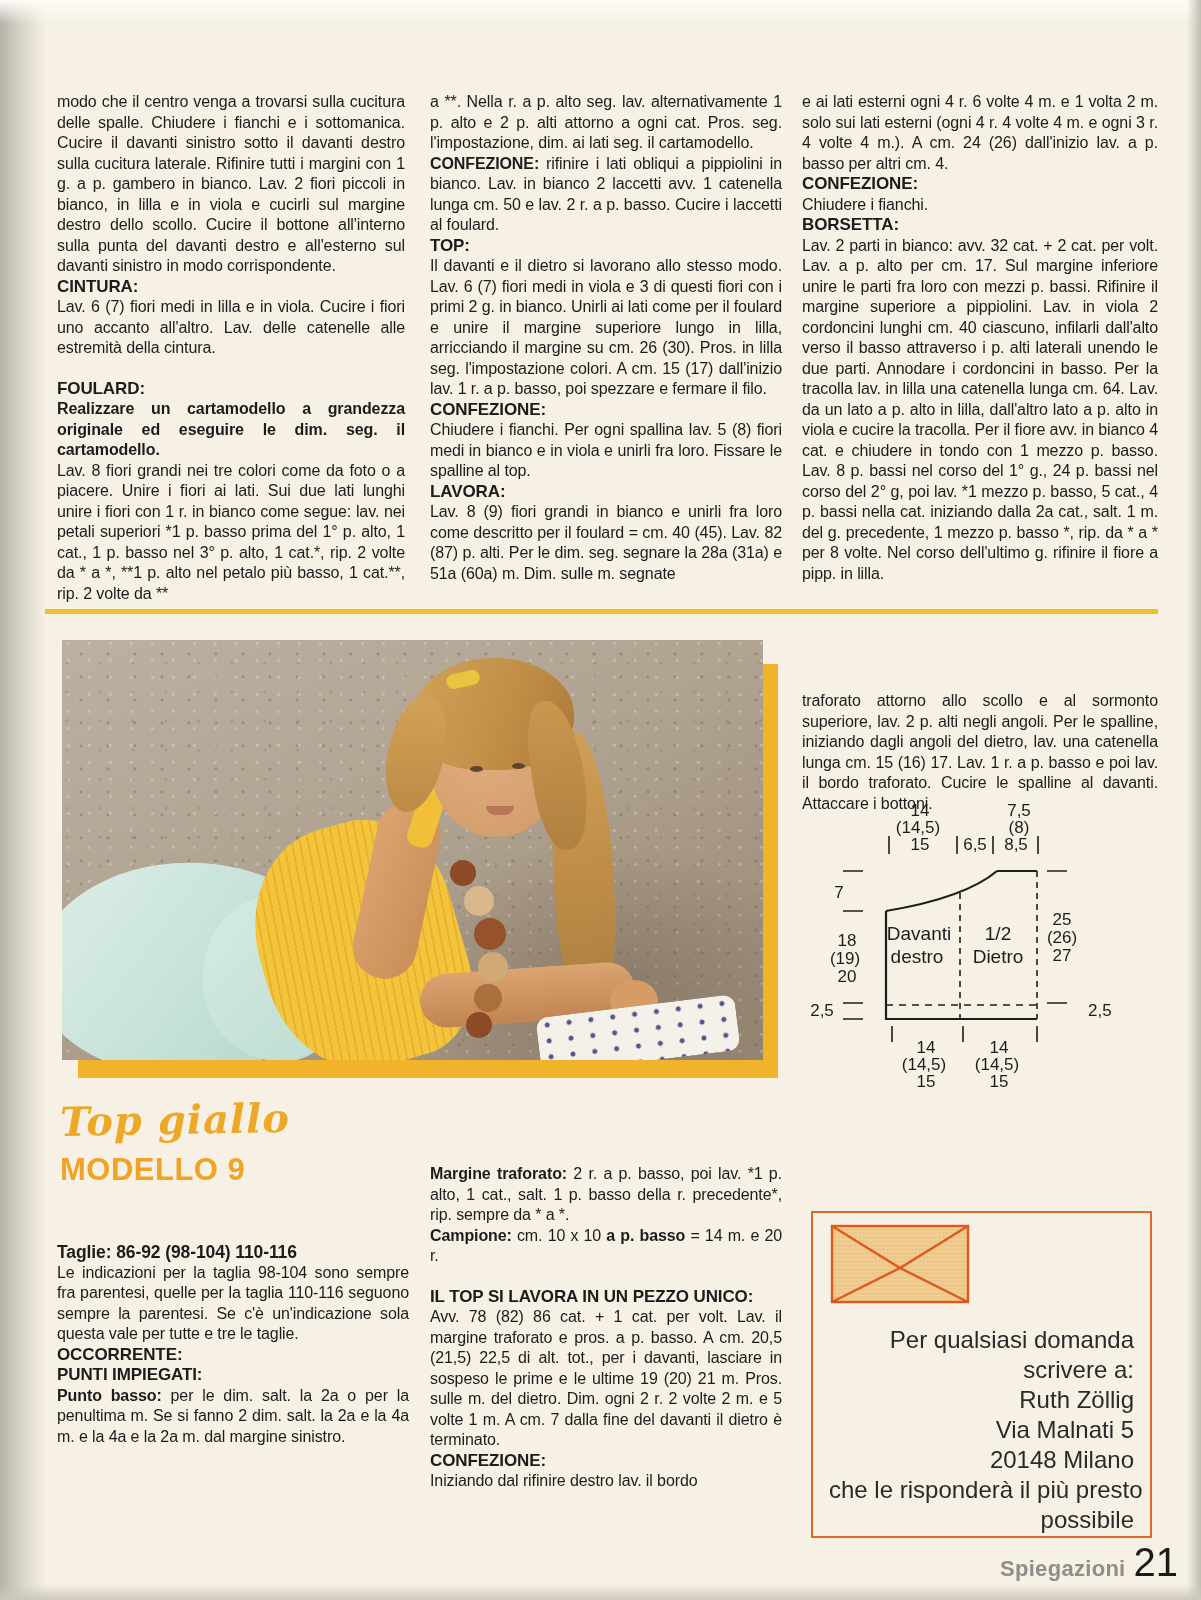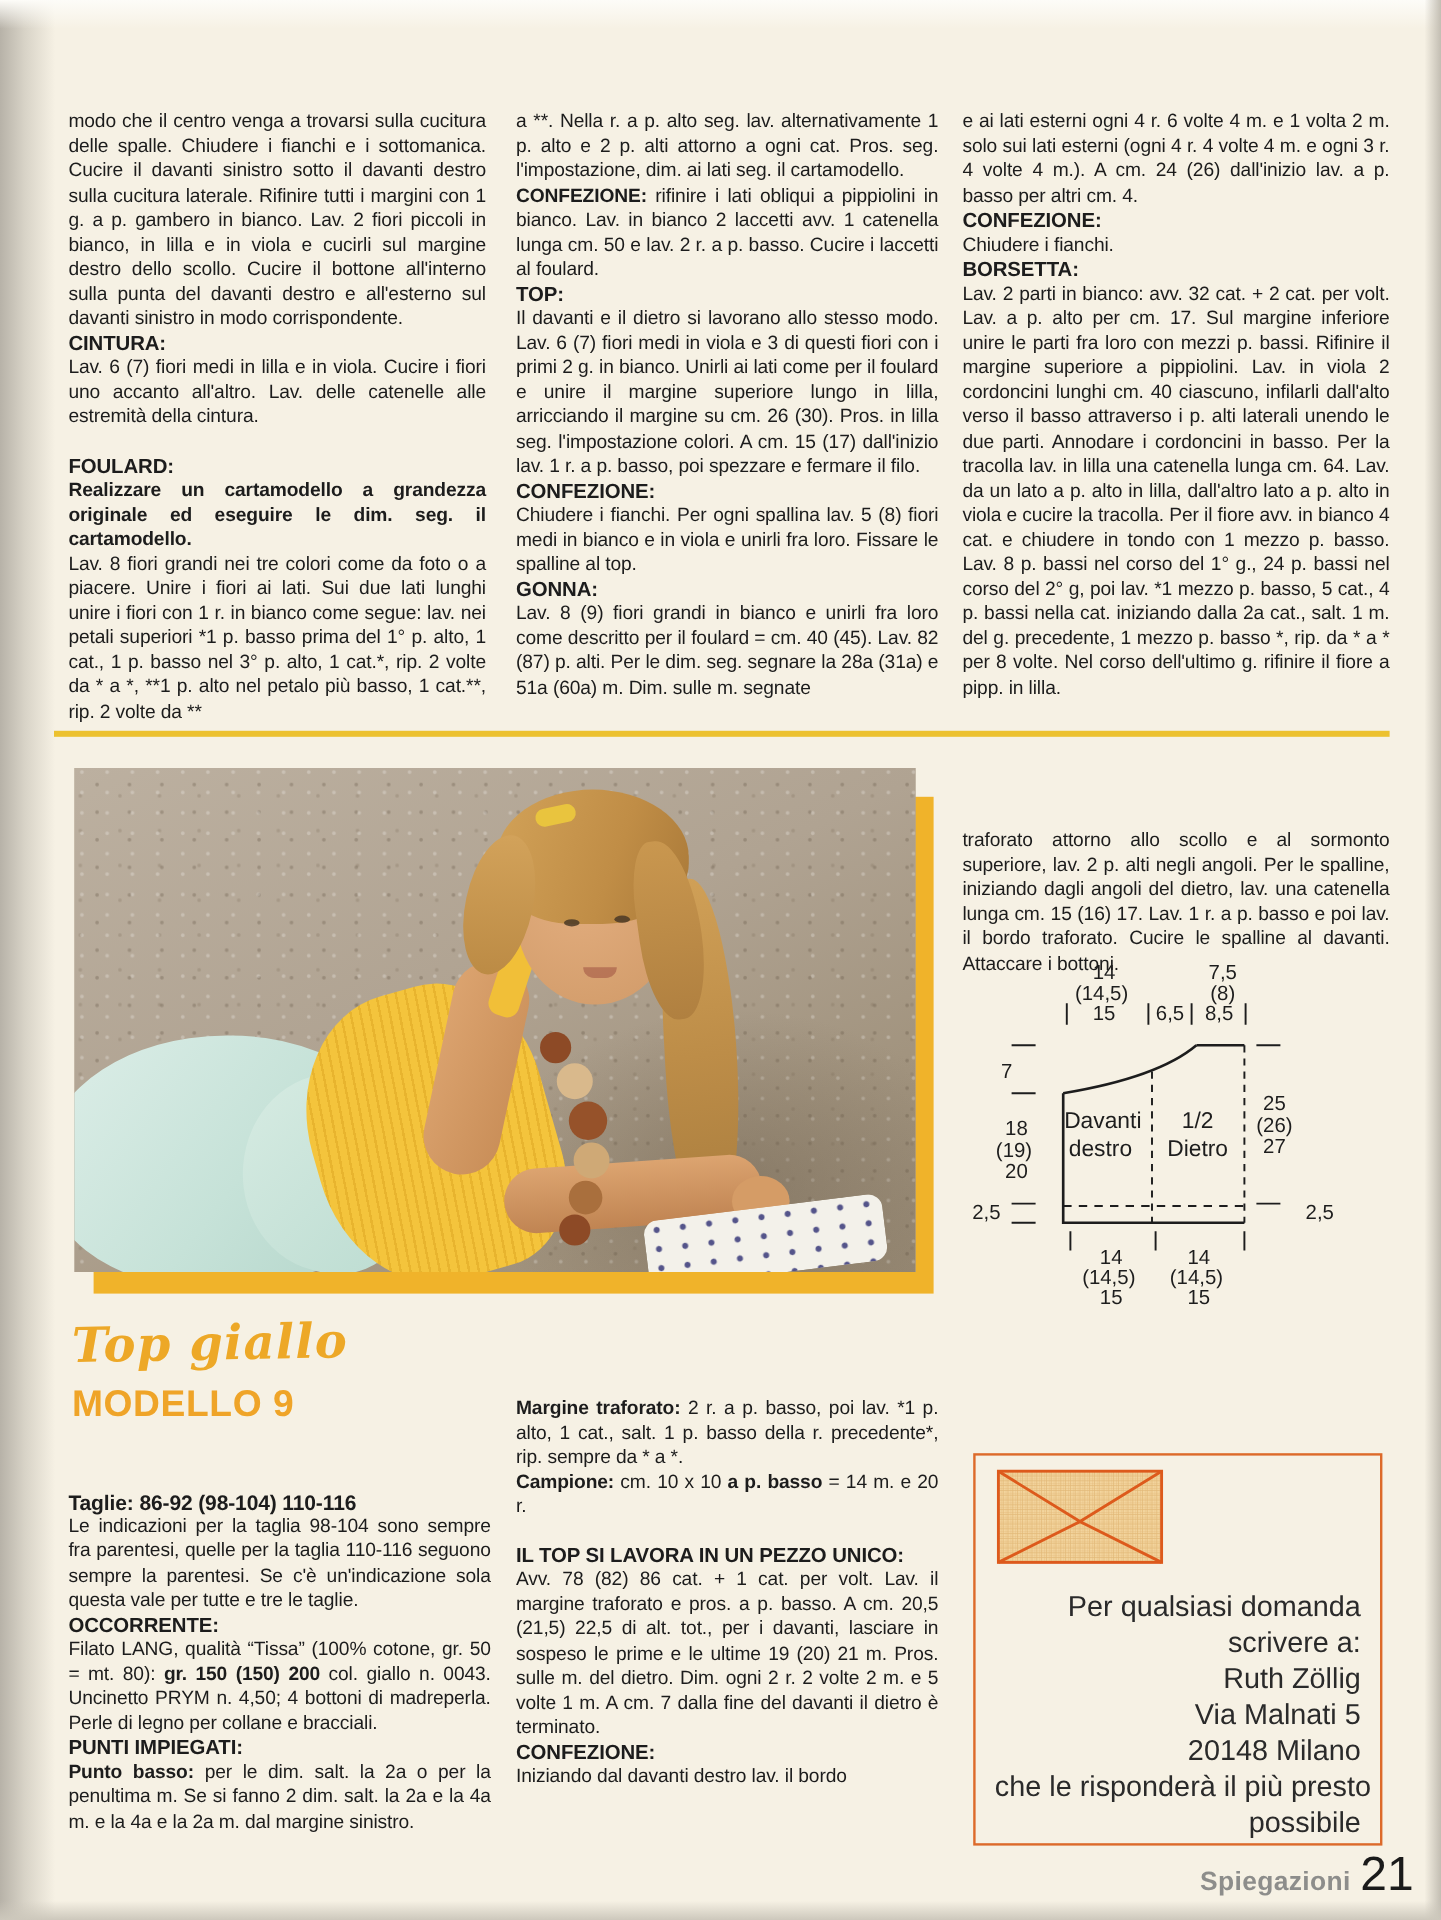--- a/index.html
+++ b/index.html
@@ -107,21 +107,21 @@
     <p>Lav. 8 fiori grandi nei tre colori come da foto o a piacere. Unire i fiori ai lati. Sui due lati lunghi unire i fiori con 1 r. in bianco come segue: lav. nei petali superiori *1 p. basso prima del 1° p. alto, 1 cat., 1 p. basso nel 3° p. alto, 1 cat.*, rip. 2 volte da * a *, **1 p. alto nel petalo più basso, 1 cat.**, rip. 2 volte da **</p>
   </div>
 
   <div class="col" style="left:430px;top:46px;width:352px;">
     <p>a **. Nella r. a p. alto seg. lav. alternativamente 1 p. alto e 2 p. alti attorno a ogni cat. Pros. seg. l'impostazione, dim. ai lati seg. il cartamodello.</p>
     <p><b>CONFEZIONE:</b><span> rifinire i lati obliqui a pippiolini in bianco. Lav. in bianco 2 laccetti avv. 1 catenella lunga cm. 50 e lav. 2 r. a p. basso. Cucire i laccetti al foulard.</span></p>
     <p class="h">TOP:</p>
     <p>Il davanti e il dietro si lavorano allo stesso modo. Lav. 6 (7) fiori medi in viola e 3 di questi fiori con i primi 2 g. in bianco. Unirli ai lati come per il foulard e unire il margine superiore lungo in lilla, arricciando il margine su cm. 26 (30). Pros. in lilla seg. l'impostazione colori. A cm. 15 (17) dall'inizio lav. 1 r. a p. basso, poi spezzare e fermare il filo.</p>
     <p class="h">CONFEZIONE:</p>
     <p>Chiudere i fianchi. Per ogni spallina lav. 5 (8) fiori medi in bianco e in viola e unirli fra loro. Fissare le spalline al top.</p>
-    <p class="h">GONNA:</p>
+    <p class="h">LAVORA:</p>
     <p>Lav. 8 (9) fiori grandi in bianco e unirli fra loro come descritto per il foulard = cm. 40 (45). Lav. 82 (87) p. alti. Per le dim. seg. segnare la 28a (31a) e 51a (60a) m. Dim. sulle m. segnate</p>
   </div>
 
   <div class="col" style="left:802px;top:46px;width:356px;">
     <p>e ai lati esterni ogni 4 r. 6 volte 4 m. e 1 volta 2 m. solo sui lati esterni (ogni 4 r. 4 volte 4 m. e ogni 3 r. 4 volte 4 m.). A cm. 24 (26) dall'inizio lav. a p. basso per altri cm. 4.</p>
     <p class="h">CONFEZIONE:</p>
     <p>Chiudere i fianchi.</p>
     <p class="h">BORSETTA:</p>
     <p>Lav. 2 parti in bianco: avv. 32 cat. + 2 cat. per volt. Lav. a p. alto per cm. 17. Sul margine inferiore unire le parti fra loro con mezzi p. bassi. Rifinire il margine superiore a pippiolini. Lav. in viola 2 cordoncini lunghi cm. 40 ciascuno, infilarli dall'alto verso il basso attraverso i p. alti laterali unendo le due parti. Annodare i cordoncini in basso. Per la tracolla lav. in lilla una catenella lunga cm. 64. Lav. da un lato a p. alto in lilla, dall'altro lato a p. alto in viola e cucire la tracolla. Per il fiore avv. in bianco 4 cat. e chiudere in tondo con 1 mezzo p. basso. Lav. 8 p. bassi nel corso del 1° g., 24 p. bassi nel corso del 2° g, poi lav. *1 mezzo p. basso, 5 cat., 4 p. bassi nella cat. iniziando dalla 2a cat., salt. 1 m. del g. precedente, 1 mezzo p. basso *, rip. da * a * per 8 volte. Nel corso dell'ultimo g. rifinire il fiore a pipp. in lilla.</p>
   </div>
@@ -214,32 +214,31 @@
     </svg>
   </div>
 
   <div class="model-title">Top giallo</div>
   <div class="model-sub">MODELLO 9</div>
 
   <div class="col" style="left:57px;top:1196px;width:352px;">
     <p class="sizes-lead">Taglie: 86-92 (98-104) 110-116</p>
     <p>Le indicazioni per la taglia 98-104 sono sempre fra parentesi, quelle per la taglia 110-116 seguono sempre la parentesi. Se c'è un'indicazione sola questa vale per tutte e tre le taglie.</p>
     <p class="h">OCCORRENTE:</p>
-    <p><span>Filato LANG, qualità “Tissa” (100% cotone, gr. 50 = mt. 80): </span><b>gr. 150 (150) 200</b><span> col. giallo n. 0043. Uncinetto PRYM n. 4,50; 4 bottoni di madreperla. Perle di legno per collane e bracciali.</span></p>
     <p class="h">PUNTI IMPIEGATI:</p>
     <p><b>Punto basso:</b><span> per le dim. salt. la 2a o per la penultima m. Se si fanno 2 dim. salt. la 2a e la 4a m. e la 4a e la 2a m. dal margine sinistro.</span></p>
   </div>
 
   <div class="col" style="left:430px;top:1118px;width:352px;">
     <p><b>Margine traforato:</b><span> 2 r. a p. basso, poi lav. *1 p. alto, 1 cat., salt. 1 p. basso della r. precedente*, rip. sempre da * a *.</span></p>
     <p><b>Campione:</b><span> cm. 10 x 10 </span><b>a p. basso</b><span> = 14 m. e 20 r.</span></p>
     <p class="h gap">IL TOP SI LAVORA IN UN PEZZO UNICO:</p>
     <p>Avv. 78 (82) 86 cat. + 1 cat. per volt. Lav. il margine traforato e pros. a p. basso. A cm. 20,5 (21,5) 22,5 di alt. tot., per i davanti, lasciare in sospeso le prime e le ultime 19 (20) 21 m. Pros. sulle m. del dietro. Dim. ogni 2 r. 2 volte 2 m. e 5 volte 1 m. A cm. 7 dalla fine del davanti il dietro è terminato.</p>
     <p class="h">CONFEZIONE:</p>
-    <p>Iniziando dal davanti destro lav. il bordo</p>
+    <p>Iniziando dal rifinire destro lav. il bordo</p>
   </div>
 
   <div class="contact">
     <svg class="envelope" viewBox="0 0 140 80">
       <defs>
         <pattern id="hatch" width="4" height="4" patternUnits="userSpaceOnUse">
           <rect width="4" height="4" fill="#f3d59e"></rect>
           <path d="M0 0H4M0 2H4" stroke="#e2b877" stroke-width="0.6"></path>
           <path d="M0 0V4M2 0V4" stroke="#e2b877" stroke-width="0.6"></path>
         </pattern>

